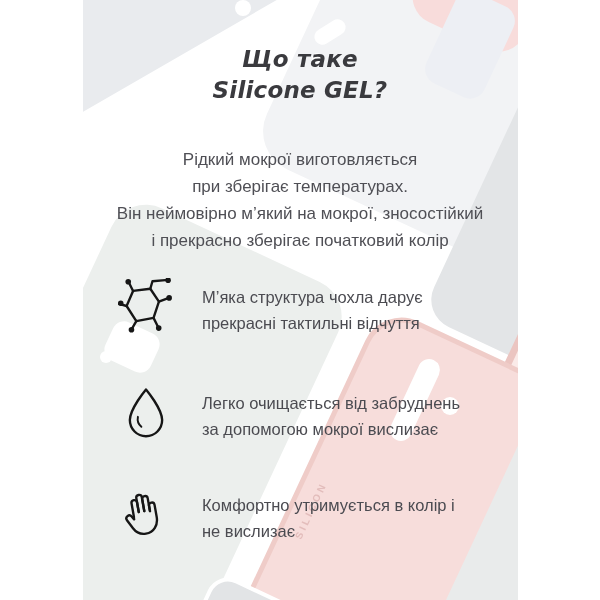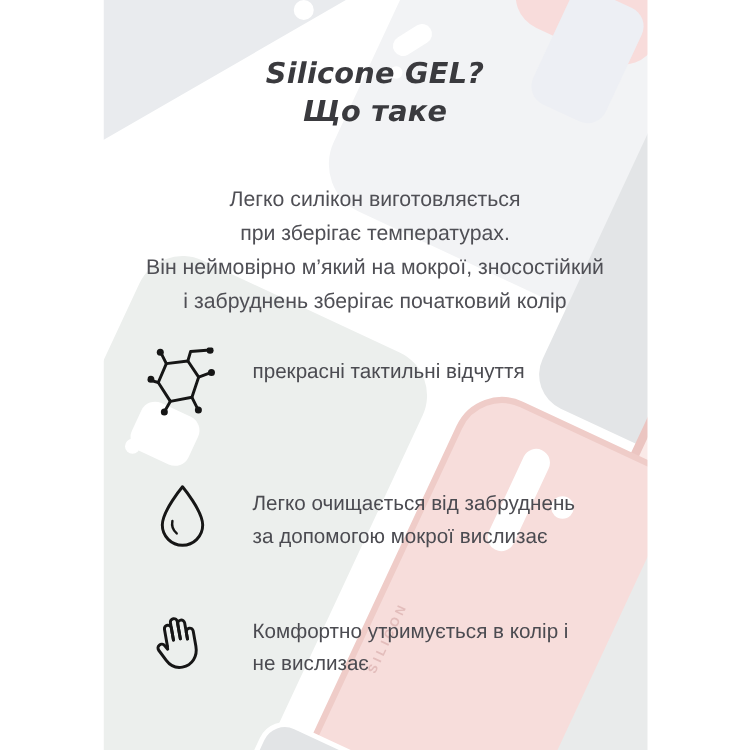--- a/index.html
+++ b/index.html
@@ -79,29 +79,29 @@
     <span class="watermark">SILICON</span>
     <div class="case c-wedge"></div>
     <div class="case c-brgray"></div>
     <div class="margin-strip m-left"></div>
     <div class="margin-strip m-right"></div>
   </div>
 
   <div class="content">
 
     <div class="title">
+      <span style="display:block">Що таке</span>
       <span style="display:block">Silicone GEL?</span>
-      <span style="display:block">Що таке</span>
     </div>
 
     <div class="intro">
-      <span>Легко силікон виготовляється</span>
+      <span>Рідкий мокрої виготовляється</span>
       <span>при зберігає температурах.</span>
       <span>Він неймовірно м’який на мокрої, зносостійкий</span>
-      <span>і забруднень зберігає початковий колір</span>
+      <span>і прекрасно зберігає початковий колір</span>
     </div>
 
     <div class="feature f1">
       <div class="ficon">
         <svg width="56" height="56" viewBox="0 0 52 52" fill="none">
           <g stroke="#161616" stroke-width="2.2" stroke-linecap="round" stroke-linejoin="round">
             <polygon points="14,12 30,10 38,22 33,37 17,40 8,26" fill="none"></polygon>
             <line x1="14" y1="12" x2="10" y2="4"></line>
             <line x1="8" y1="26" x2="1" y2="24"></line>
             <line x1="17" y1="40" x2="13" y2="47"></line>
@@ -113,20 +113,21 @@
             <circle cx="9.5" cy="3.5" r="2.6"></circle>
             <circle cx="1.5" cy="23.5" r="2.6" transform="translate(1 0)"></circle>
             <circle cx="12.5" cy="48" r="2.6"></circle>
             <circle cx="37.8" cy="46.5" r="2.6"></circle>
             <circle cx="47.5" cy="18.5" r="2.6"></circle>
             <circle cx="46.5" cy="2" r="2.6"></circle>
           </g>
         </svg>
       </div>
       <div class="ftext">
+        <span>М’яка структура чохла дарує</span>
         <span>прекрасні тактильні відчуття</span>
       </div>
     </div>
 
     <div class="feature f2">
       <div class="ficon">
         <svg width="56" height="56" viewBox="0 0 52 52" fill="none">
           <path d="M26 5 C26 5 11 23 11 33.5 a15 15 0 0 0 30 0 C41 23 26 5 26 5 Z" stroke="#161616" stroke-width="2.2" stroke-linejoin="round"></path>
           <path d="M18.5 30.5 a9.5 9.5 0 0 0 3.2 9.2" stroke="#161616" stroke-width="1.8" stroke-linecap="round"></path>
         </svg>

